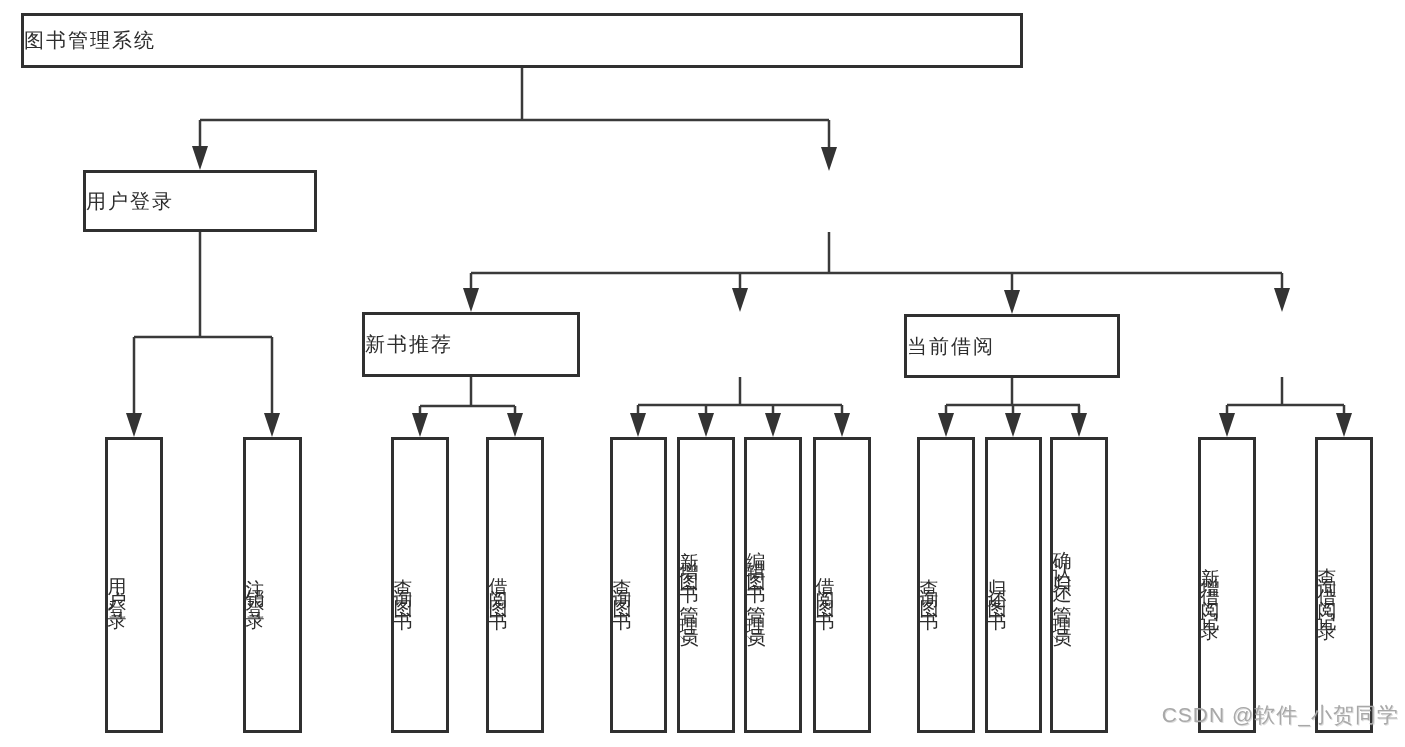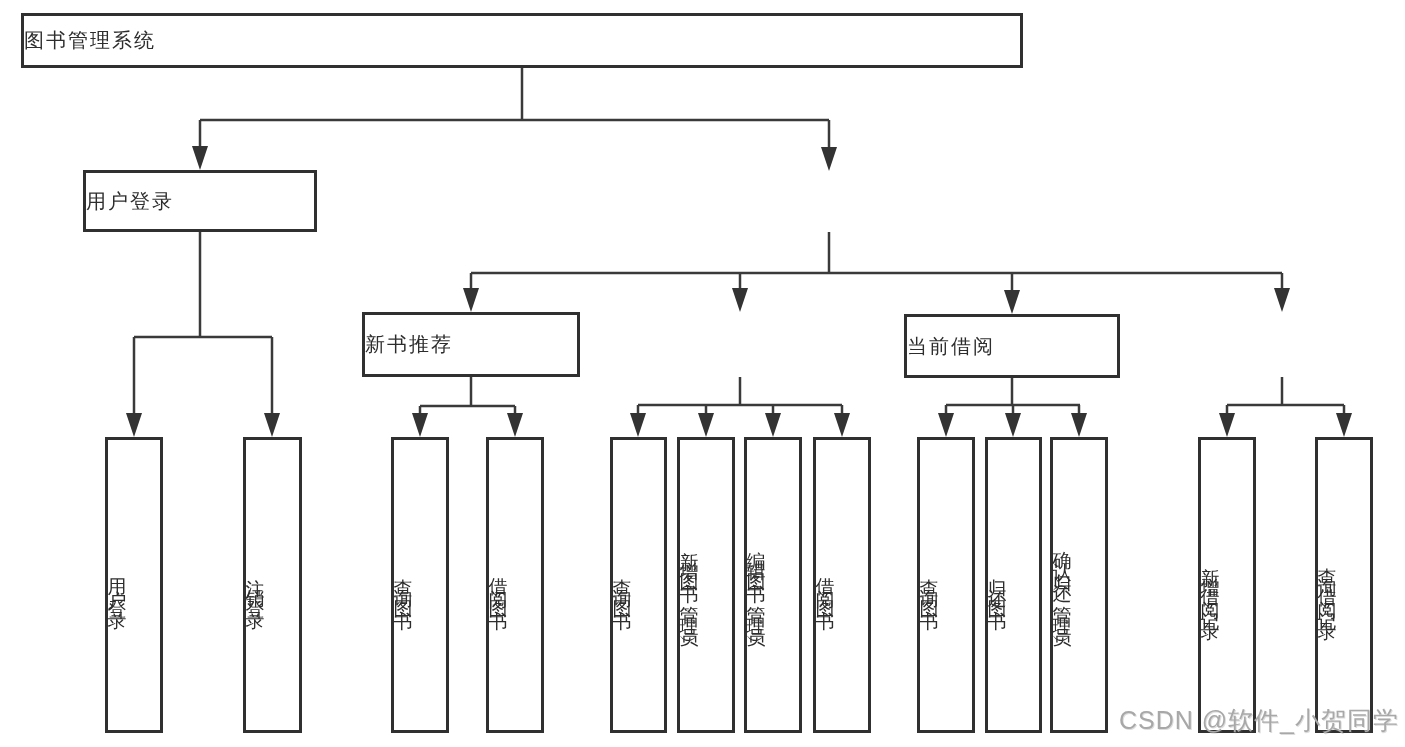--- a/index.html
+++ b/index.html
@@ -32,22 +32,22 @@
     writing-mode: vertical-lr;
     text-orientation: mixed;
     font-size: 19px;
     line-height: 1;
     letter-spacing: 11px;
     white-space: nowrap;
   }
   #watermark {
     position: absolute;
     right: 6px;
-    bottom: 10px;
-    font-size: 25px;
+    bottom: 18px;
+    font-size: 21px;
     letter-spacing: 1px;
     color: #a8a8a8;
     text-shadow: 1px 1px 0 rgba(120,120,120,0.25);
     z-index: 5;
     white-space: nowrap;
   }
 </style>
 </head>
 <body>
 

